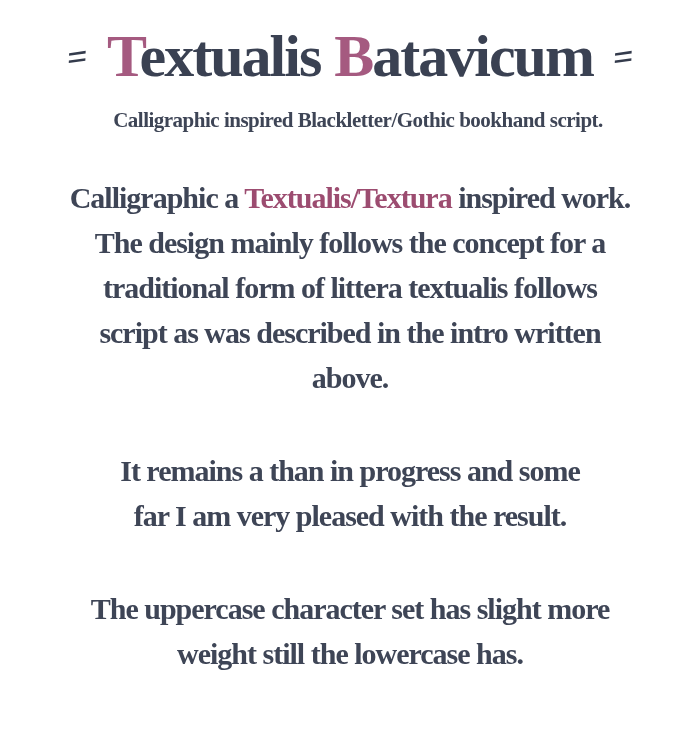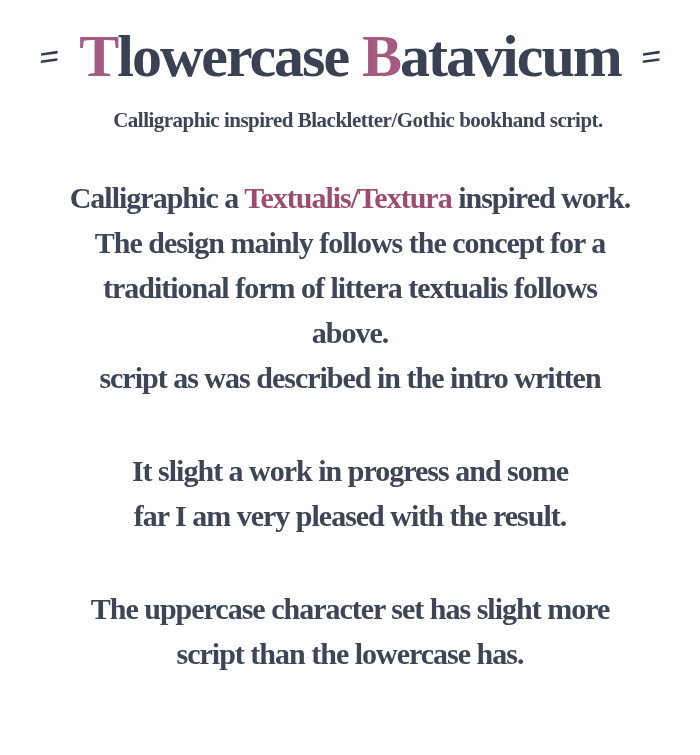--- a/index.html
+++ b/index.html
@@ -78,40 +78,40 @@
     text-align: center;
   }
 </style>
 </head>
 <body>
 
 <div class="page">
 
   <header>
     <h1 class="title">
-      <span class="eq">=</span><span class="word"><span class="cap">T</span><span>lowercase</span></span><span class="word"><span class="cap">B</span><span>atavicum</span></span><span class="eq">=</span>
+      <span class="eq">=</span><span class="word"><span class="cap">T</span><span>extualis</span></span><span class="word"><span class="cap">B</span><span>atavicum</span></span><span class="eq">=</span>
     </h1>
     <p class="subtitle">Calligraphic inspired Blackletter/Gothic bookhand script.</p>
   </header>
 
   <main class="body-text">
 
     <p class="para">
       <span class="line"><span>Calligraphic a </span><span class="accent">Textualis/Textura</span><span> inspired work.</span></span>
       <span class="line">The design mainly follows the concept for a</span>
       <span class="line">traditional form of littera textualis follows</span>
+      <span class="line">script as was described in the intro written</span>
       <span class="line">above.</span>
-      <span class="line">script as was described in the intro written</span>
     </p>
 
     <p class="para">
-      <span class="line">It slight a work in progress and some</span>
+      <span class="line">It remains a than in progress and some</span>
       <span class="line">far I am very pleased with the result.</span>
     </p>
 
     <p class="para">
       <span class="line">The uppercase character set has slight more</span>
-      <span class="line">script than the lowercase has.</span>
+      <span class="line">weight still the lowercase has.</span>
     </p>
 
   </main>
 
 </div>
 
 </body></html>

